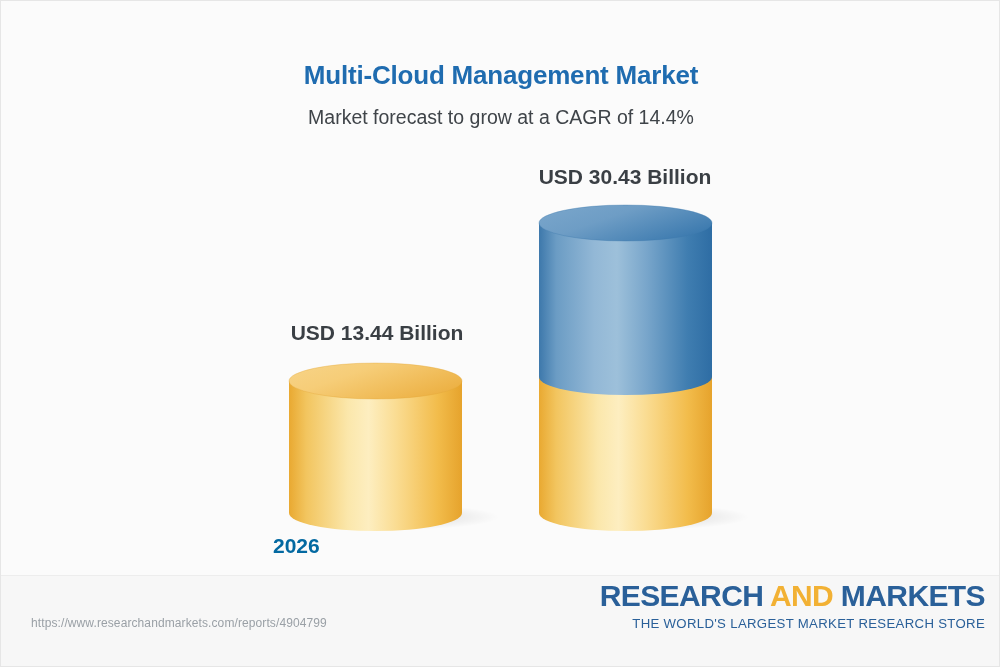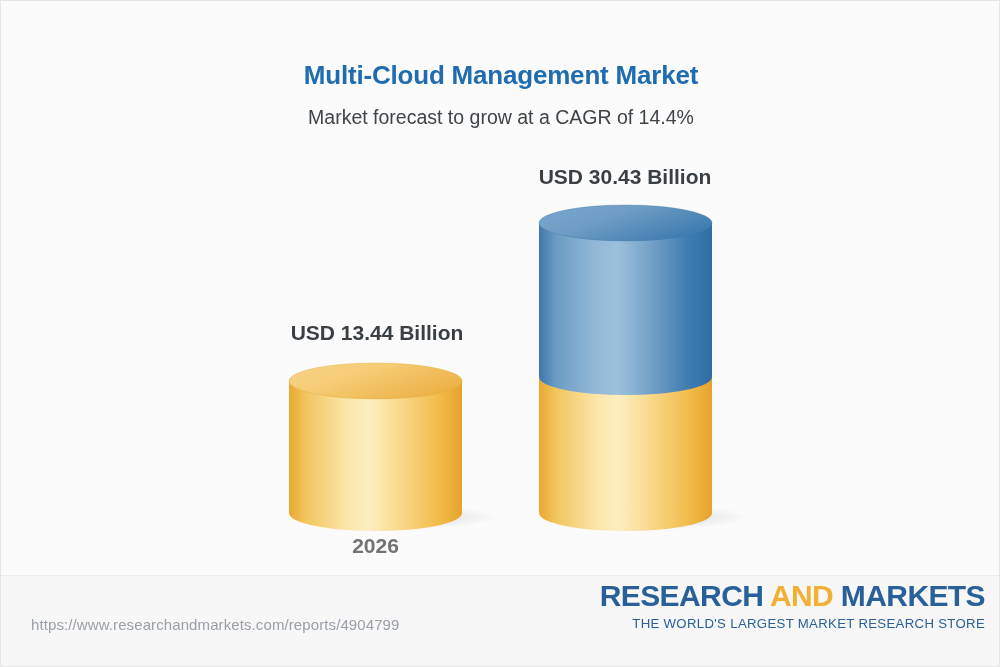--- a/index.html
+++ b/index.html
@@ -66,39 +66,38 @@
     color: #3a3f44;
     text-align: center;
   }
 
   
   .cat-label {
     position: absolute;
     white-space: nowrap;
     font-size: 21px;
     font-weight: bold;
-    color: #737373;
-    text-align: center;
+    color: #0369a1;
   }
 
   
   .footer {
     position: absolute;
     left: 0;
     bottom: 0;
     width: 1000px;
     height: 90px;
     background: #f7f7f7;
     border-top: 1px solid #ededed;
   }
   .footer-url {
     position: absolute;
     left: 30px;
     top: 40px;
-    font-size: 15px;
+    font-size: 12px;
     color: #9aa0a6;
     letter-spacing: 0.1px;
     white-space: nowrap;
     text-align: center;
   }
   .logo {
     position: absolute;
     right: 16px;
     top: 5px;
     text-align: right;

